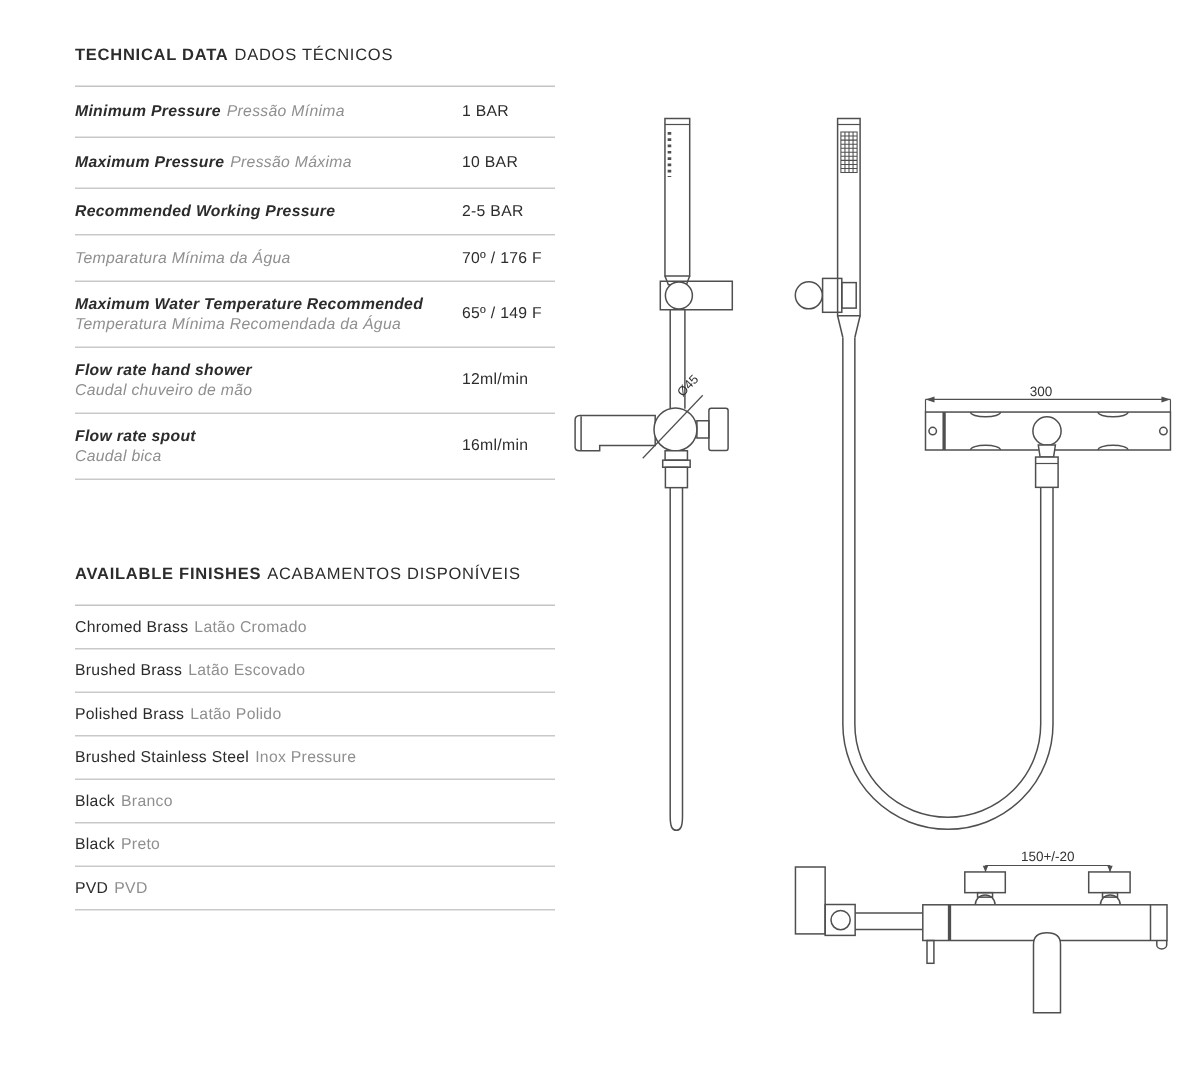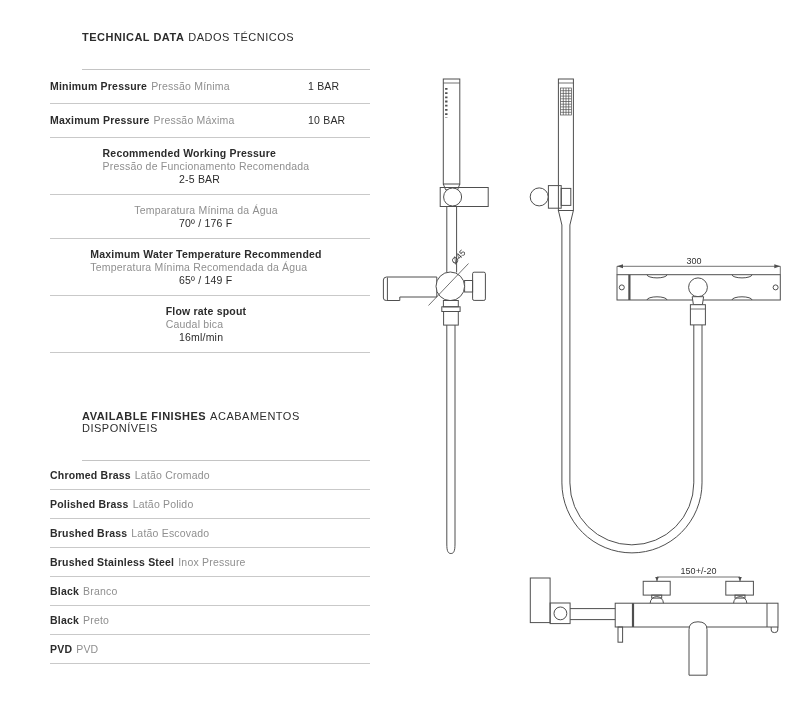--- a/index.html
+++ b/index.html
@@ -4,40 +4,40 @@
 <style>
   html,body{margin:0;padding:0;}
   body{
     width:800px;height:711px;position:relative;background:#ffffff;
     font-family:"Liberation Sans", sans-serif;overflow:hidden;
     -webkit-font-smoothing:antialiased;
   }
   .tables{position:absolute;left:50px;top:31px;width:320px;}
   .section-title{
     font-size:11px;letter-spacing:.5px;color:#2c2c2c;
-    padding-bottom:26px;border-bottom:1px solid #c4c4c4;margin-left:32px;
+    padding-bottom:14px;border-bottom:1px solid #c4c4c4;
   }
   .section-title .en{font-weight:bold;}
   .section-title .pt{font-weight:normal;margin-left:4px;}
   .spec-row{
     display:flex;align-items:center;border-bottom:1px solid #c9c9c9;
     padding:10px 0;font-size:10.5px;line-height:13px;
   }
-  .spec-row.stacked{padding:8.5px 0;flex-direction:column;}
-  .spec-row .left{flex:1;min-width:0;padding-right:8px;}
+  .spec-row.stacked{padding:8.5px 0;}
+  .spec-row .left{flex:1;min-width:0;padding-right:8px;font-style:italic;}
   .spec-row .en{font-weight:bold;color:#2c2c2c;letter-spacing:.2px;}
   .spec-row .pt{color:#8f8f8f;letter-spacing:.2px;margin-left:4px;}
   .spec-row.stacked .en,.spec-row.stacked .pt{display:block;margin-left:0;}
   .spec-row .value{width:62px;font-weight:normal;color:#2c2c2c;letter-spacing:.2px;}
   .finishes{margin-top:57px;}
   .finish-row{
     border-bottom:1px solid #c9c9c9;padding:7.5px 0;
     font-size:10.5px;line-height:13px;
   }
-  .finish-row .en{font-weight:bold;color:#2c2c2c;letter-spacing:.2px;}
+  .finish-row .en{font-weight:normal;color:#2c2c2c;letter-spacing:.2px;}
   .finish-row .pt{color:#8f8f8f;letter-spacing:.2px;margin-left:4px;}
   svg.drawings{position:absolute;left:0;top:0;}
   .ln{fill:none;stroke:#4f4f4f;stroke-width:1;}
   .lnw{fill:#ffffff;stroke:#4f4f4f;stroke-width:1;}
   .thick{stroke-width:2.2;}
   .thin{stroke-width:.8;}
   .arrow{fill:#4f4f4f;stroke:none;}
   .dim-label{font-family:"Liberation Sans",sans-serif;font-size:9px;fill:#333;}
   .dim-label.small{font-size:8.5px;}
 </style>
@@ -59,65 +59,71 @@
   <div class="spec-row">
     <div class="left">
       <span class="en">Maximum Pressure</span><span class="pt">Pressão Máxima</span>
     </div>
     <div class="value">10 BAR</div>
   </div>
 
   <div class="spec-row stacked">
     <div class="left">
       <span class="en">Recommended Working Pressure</span>
-          <span class="pt">Pressão de Funcionamento Recomendada</span>
     </div>
     <div class="value">2-5 BAR</div>
   </div>
 
   <div class="spec-row stacked">
     <div class="left">
           <span class="pt">Temparatura Mínima da Água</span>
     </div>
     <div class="value">70º / 176 F</div>
   </div>
 
   <div class="spec-row stacked">
     <div class="left">
       <span class="en">Maximum Water Temperature Recommended</span>
           <span class="pt">Temperatura Mínima Recomendada da Água</span>
     </div>
     <div class="value">65º / 149 F</div>
   </div>
 
+  <div class="spec-row stacked">
+    <div class="left">
+      <span class="en">Flow rate hand shower</span>
+          <span class="pt">Caudal chuveiro de mão</span>
+    </div>
+    <div class="value">12ml/min</div>
+  </div>
 
   <div class="spec-row stacked">
     <div class="left">
       <span class="en">Flow rate spout</span>
           <span class="pt">Caudal bica</span>
     </div>
     <div class="value">16ml/min</div>
   </div>
 </div>
 
   <div class="finishes">
     <div class="section-title">
       <span class="en">AVAILABLE FINISHES</span><span class="pt">ACABAMENTOS DISPONÍVEIS</span>
     </div>
     <div>
   <div class="finish-row">
     <span class="en">Chromed Brass</span><span class="pt">Latão Cromado</span>
   </div>
 
   <div class="finish-row">
+    <span class="en">Brushed Brass</span><span class="pt">Latão Escovado</span>
+  </div>
+
+  <div class="finish-row">
     <span class="en">Polished Brass</span><span class="pt">Latão Polido</span>
-  </div>
-
-  <div class="finish-row">
-    <span class="en">Brushed Brass</span><span class="pt">Latão Escovado</span>
   </div>
 
   <div class="finish-row">
     <span class="en">Brushed Stainless Steel</span><span class="pt">Inox Pressure</span>
   </div>
 
   <div class="finish-row">
     <span class="en">Black</span><span class="pt">Branco</span>
   </div>
 

